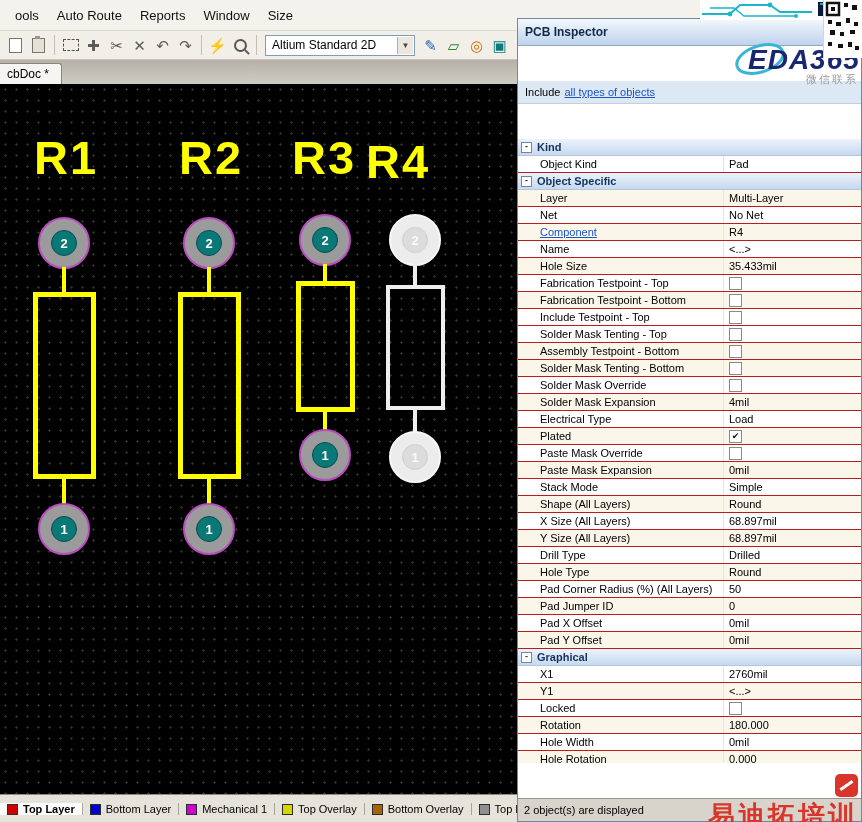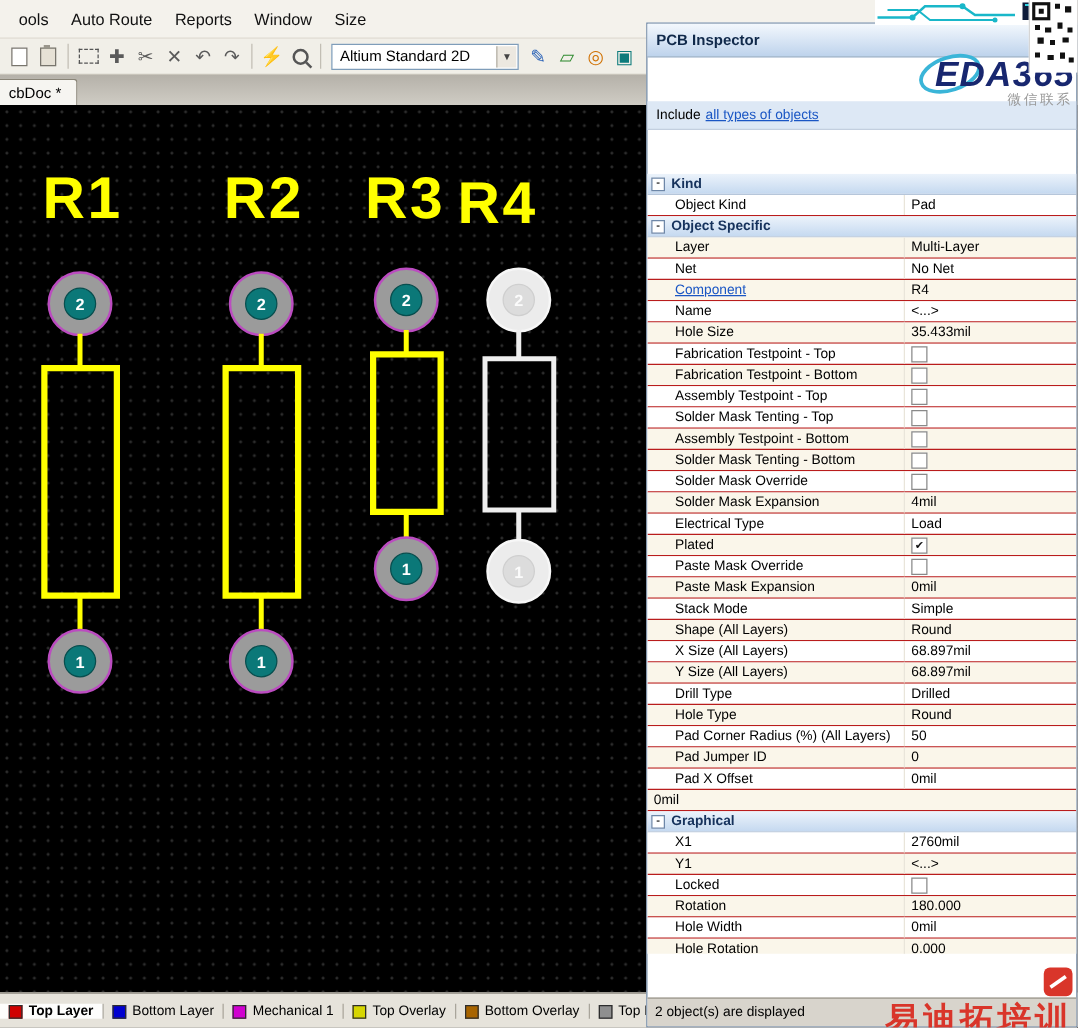--- a/index.html
+++ b/index.html
@@ -297,21 +297,21 @@
             <span class="checkbox"></span>
           </span>
         </div>
         <div class="row alt">
           <span class="row-label">Fabrication Testpoint - Bottom</span>
           <span class="row-value">
             <span class="checkbox"></span>
           </span>
         </div>
         <div class="row">
-          <span class="row-label">Assembly Testpoint - Top</span>
+          <span class="row-label">Include Testpoint - Top</span>
           <span class="row-value">
             <span class="checkbox"></span>
           </span>
         </div>
         <div class="row">
           <span class="row-label">Solder Mask Tenting - Top</span>
           <span class="row-value">
             <span class="checkbox"></span>
           </span>
         </div>
@@ -387,20 +387,21 @@
         </div>
         <div class="row alt">
           <span class="row-label">Pad Jumper ID</span>
           <span class="row-value">0</span>
         </div>
         <div class="row">
           <span class="row-label">Pad X Offset</span>
           <span class="row-value">0mil</span>
         </div>
         <div class="row alt">
+          <span class="row-label">Pad Y Offset</span>
           <span class="row-value">0mil</span>
         </div>
         <div class="sec">
           <span class="sec-box">-</span>
           <span>Graphical</span>
         </div>
         <div class="row">
           <span class="row-label">X1</span>
           <span class="row-value">2760mil</span>
         </div>

